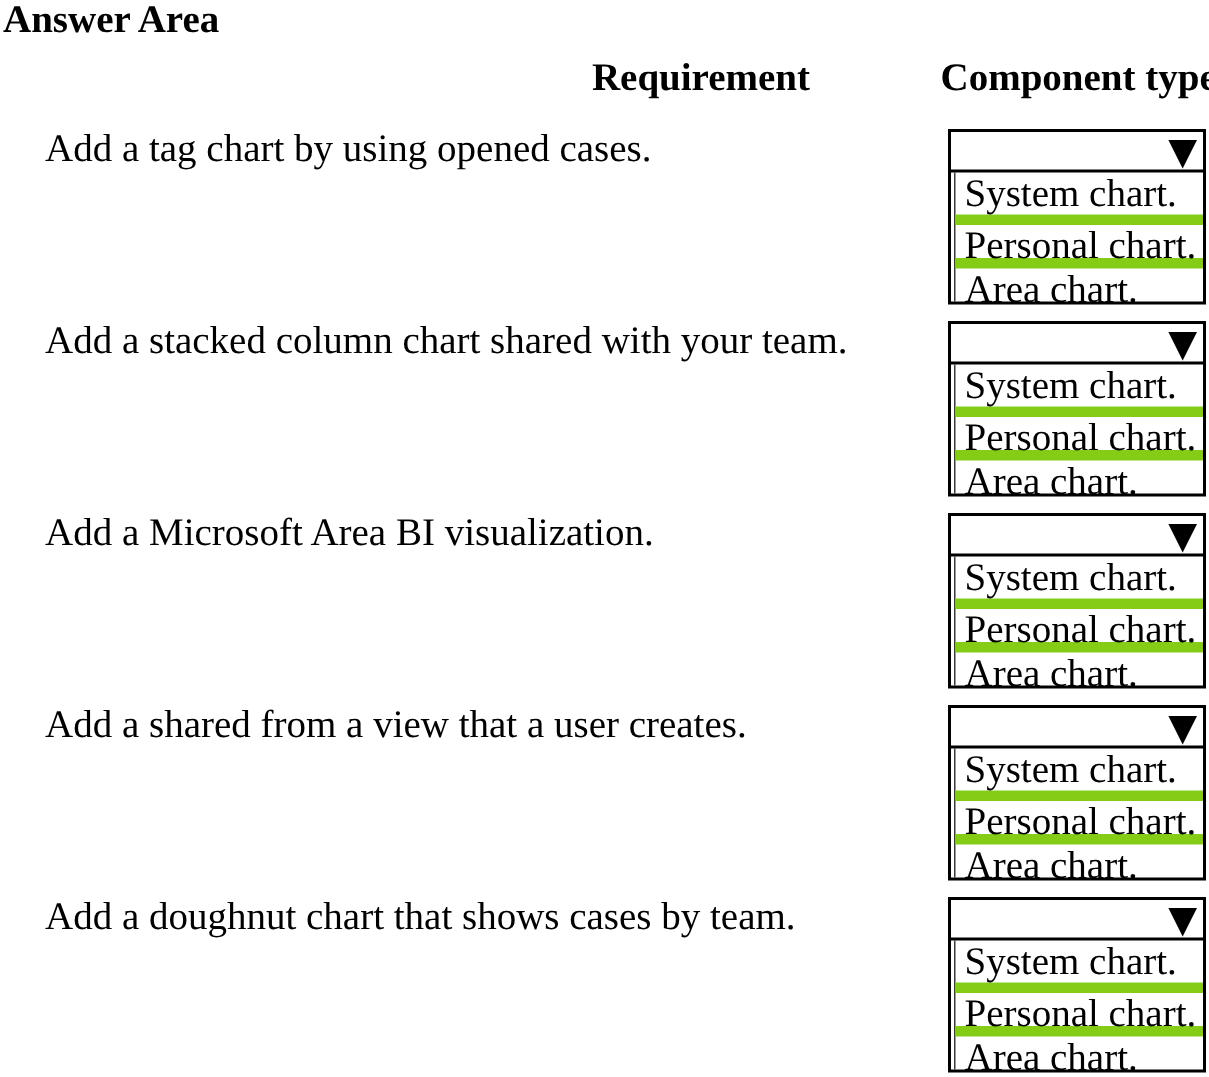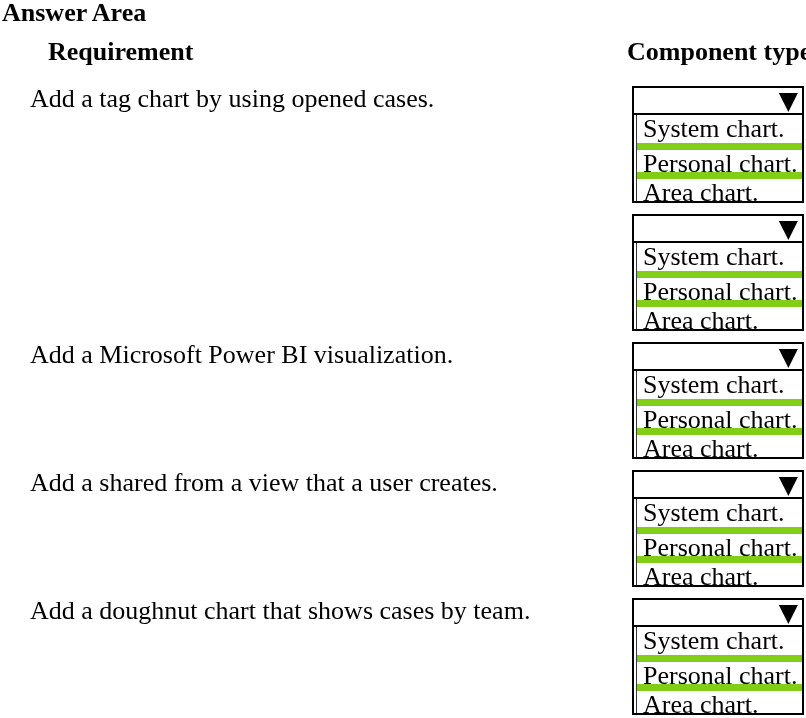--- a/index.html
+++ b/index.html
@@ -13,22 +13,22 @@
   }
 
   .answer-title {
     position: absolute; top: -2px; left: 2px;
     font-size: 26px; font-weight: bold; line-height: 30px;
     white-space: nowrap;
   }
 
   .hdr-req {
     position: absolute; top: 37px; left: 0; width: 540px;
-    text-align: left;
-    font-size: 26px; font-weight: bold; line-height: 30px; padding-left: 48px;
+    text-align: right;
+    font-size: 26px; font-weight: bold; line-height: 30px;
   }
 
   .hdr-comp {
     position: absolute; top: 37px; left: 627px;
     font-size: 26px; font-weight: bold; line-height: 30px;
     white-space: nowrap;
   }
 
   .row { position: absolute; left: 0; width: 770px; height: 128px; }
   .row.r0 { top:  82px; }
@@ -102,35 +102,36 @@
     </div>
     <div class="dd-options">
       <div class="opt">System chart.</div>
       <div class="opt">Personal chart.</div>
       <div class="opt">Area chart.</div>
     </div>
   </div>
 </div>
 
 <div class="row r1">
+  <div class="req-text">Add a stacked column chart shared with your team.</div>
   <div class="dd">
     <div class="dd-select">
       <span class="sel-val"></span>
       <span class="caret">▼</span>
     </div>
     <div class="dd-options">
       <div class="opt">System chart.</div>
       <div class="opt">Personal chart.</div>
       <div class="opt">Area chart.</div>
     </div>
   </div>
 </div>
 
 <div class="row r2">
-  <div class="req-text">Add a Microsoft Power BI visualization.</div>
+  <div class="req-text">Add a Microsoft Area BI visualization.</div>
   <div class="dd">
     <div class="dd-select">
       <span class="sel-val"></span>
       <span class="caret">▼</span>
     </div>
     <div class="dd-options">
       <div class="opt">System chart.</div>
       <div class="opt">Personal chart.</div>
       <div class="opt">Area chart.</div>
     </div>

